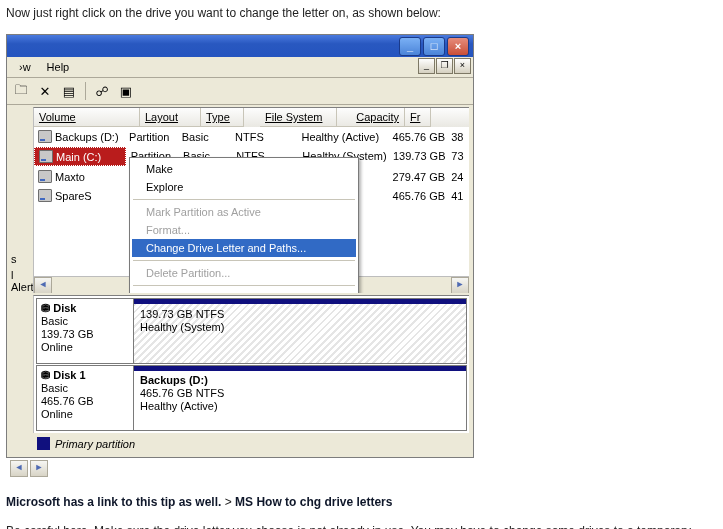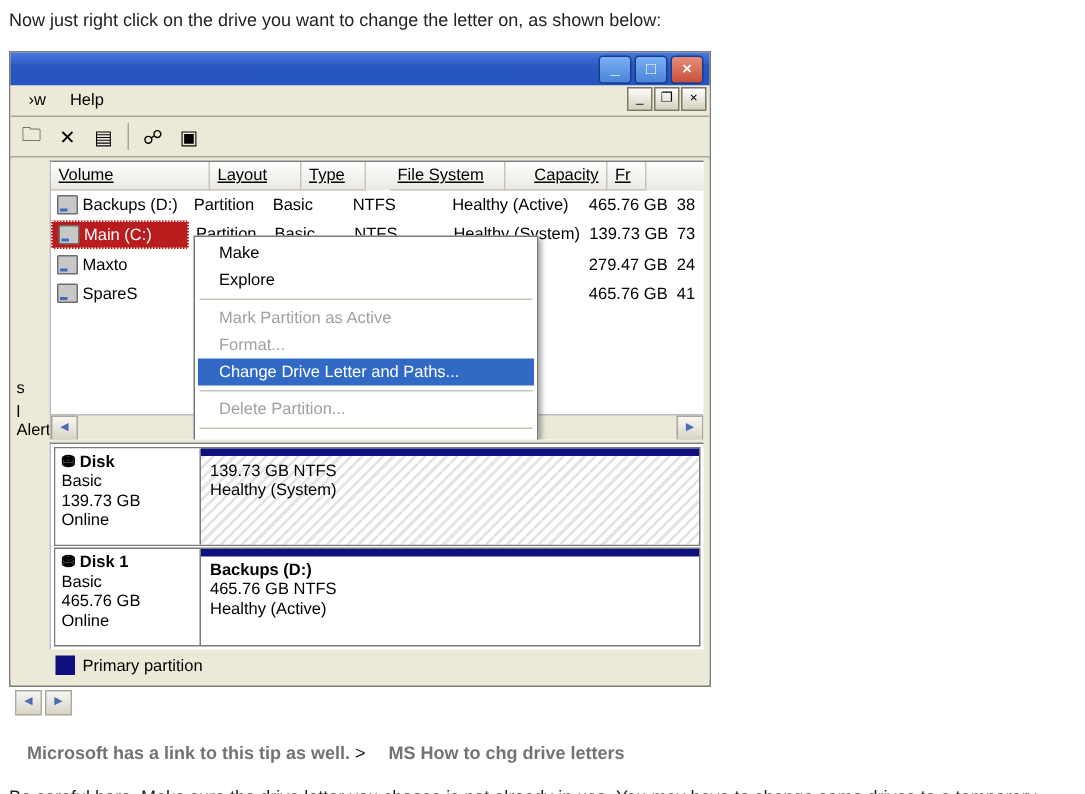--- a/index.html
+++ b/index.html
@@ -174,27 +174,28 @@
     background: repeating-linear-gradient(135deg,#e5e5e5 0,#e5e5e5 2px,#fff 2px,#fff 5px);
   }
   .cut-overlay {
     position:absolute;right:0;top:0;bottom:0;width:155px;background:#ece9d8;
   }
   .legend {
     margin: 1px 4px 4px 26px;
     font-size:11px;padding:3px 4px;
     display:flex;align-items:center;gap:5px;
     position:relative;
+    font-style:italic;
   }
   .legend-swatch{width:13px;height:13px;background:#10107e;display:inline-block;}
   .outer-hscroll {
     display:flex;gap:2px;margin-top:2px;margin-left:4px;
   }
   .footer-text { margin-top:18px; }
-  .footer-text .link { color:#737373;margin-left:12px; }
+  .footer-text .link { color:#0f172a; }
   .footer-text .boldlink { font-weight:bold; }
   .caution { margin-top:14px;line-height:1.35; }
   .smgap { height:1px; }
 </style>
 </head>
 <body>
 
 <div class="intro">Now just right click on the drive you want to change the letter on, as shown below:</div>
 
 <div class="screenshot">

